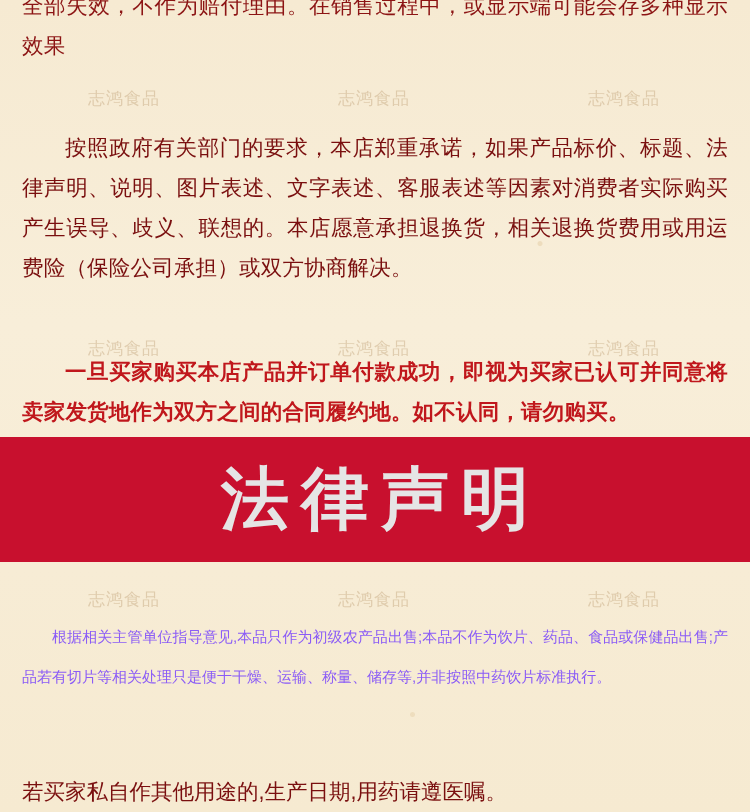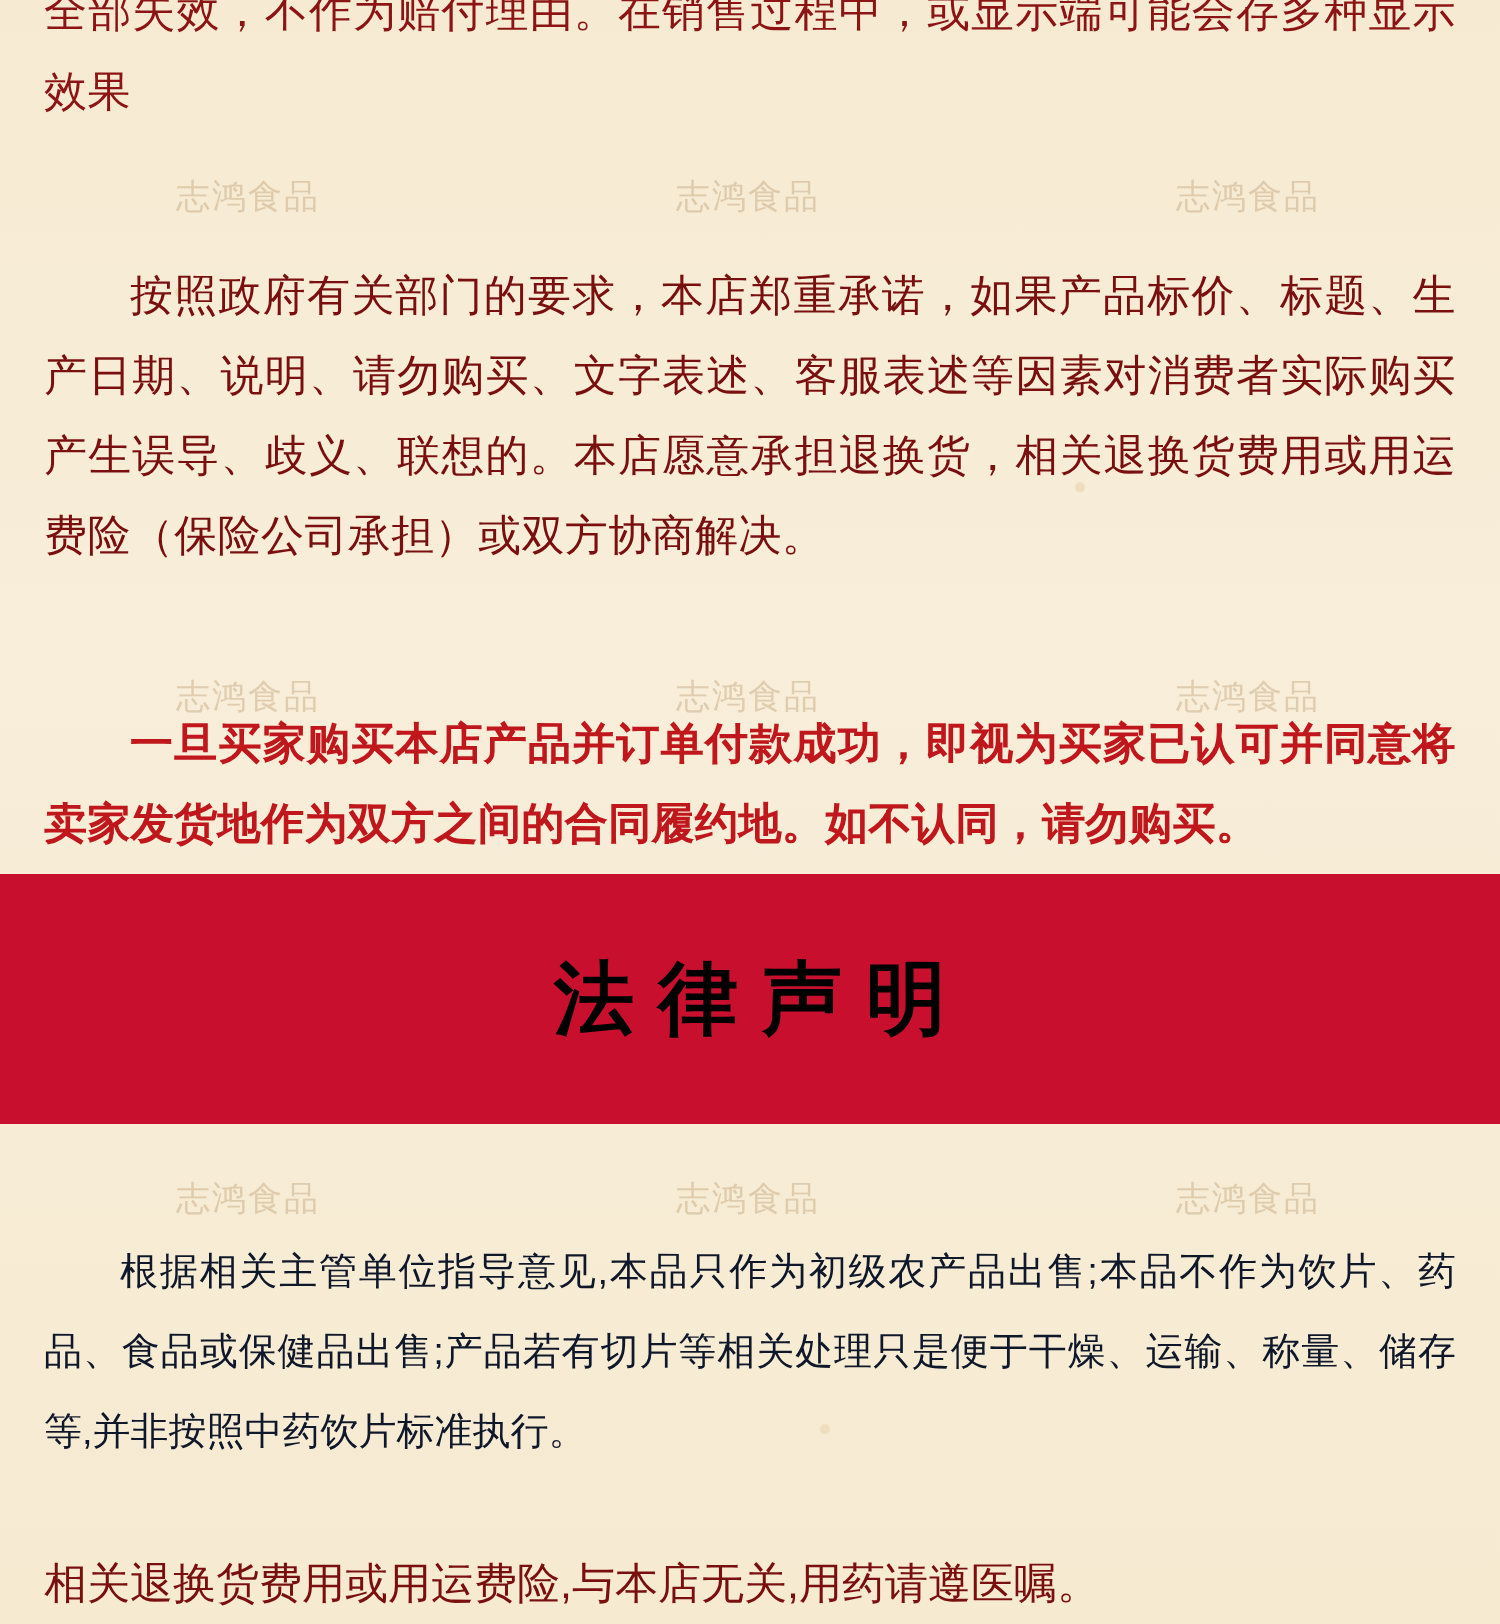--- a/index.html
+++ b/index.html
@@ -82,41 +82,41 @@
     top: 437px;
     left: 0;
     width: 750px;
     height: 125px;
     background: #c8102e;
     display: flex;
     align-items: center;
     justify-content: center;
   }
   .banner-title {
-    color: #000000;
-    font-size: 40px;
+    color: #e5e5e5;
+    font-size: 68px;
     font-weight: 700;
     letter-spacing: 12px;
     text-indent: 12px;
     font-family: Liberation Sans, sans-serif;
   }
   .section-bottom {
     position: absolute;
     top: 562px;
     left: 0;
     width: 750px;
     height: 250px;
   }
   .p4 {
     position: absolute;
     top: 55px;
     left: 0;
     right: 0;
-    color: #0f172a;
-    font-size: 19px;
+    color: #8b5cf6;
+    font-size: 15px;
     line-height: 40px;
     padding: 0 22px;
     text-indent: 2em;
     text-align: justify;
   }
   .p5 {
     position: absolute;
     top: 212px;
     left: 0;
     right: 0;
@@ -145,32 +145,32 @@
 <body>
 
 <div class="page">
   <div class="paper-texture"></div>
 
   <div class="section-top">
     <div class="para p1">
       <span class="clipline">全部失效，不作为赔付理由。在销售过程中，或显示端可能会存多种显示效果</span>
     </div>
 
-    <div class="para p2 indent">按照政府有关部门的要求，本店郑重承诺，如果产品标价、标题、生产日期、说明、请勿购买、文字表述、客服表述等因素对消费者实际购买产生误导、歧义、联想的。本店愿意承担退换货，相关退换货费用或用运费险（保险公司承担）或双方协商解决。</div>
+    <div class="para p2 indent">按照政府有关部门的要求，本店郑重承诺，如果产品标价、标题、法律声明、说明、图片表述、文字表述、客服表述等因素对消费者实际购买产生误导、歧义、联想的。本店愿意承担退换货，相关退换货费用或用运费险（保险公司承担）或双方协商解决。</div>
 
     <div class="para p3 indent">一旦买家购买本店产品并订单付款成功，即视为买家已认可并同意将卖家发货地作为双方之间的合同履约地。如不认同，请勿购买。</div>
   </div>
 
   <div class="banner">
     <div class="banner-title">法律声明</div>
   </div>
 
   <div class="section-bottom">
     <div class="p4">根据相关主管单位指导意见,本品只作为初级农产品出售;本品不作为饮片、药品、食品或保健品出售;产品若有切片等相关处理只是便于干燥、运输、称量、储存等,并非按照中药饮片标准执行。</div>
-    <div class="p5">相关退换货费用或用运费险,与本店无关,用药请遵医嘱。</div>
+    <div class="p5">若买家私自作其他用途的,生产日期,用药请遵医嘱。</div>
   </div>
 
   <div class="watermarks">
       <span class="wm" style="left: 88px; top: 57px;">志鸿食品</span>
       <span class="wm" style="left: 338px; top: 57px;">志鸿食品</span>
       <span class="wm" style="left: 588px; top: 57px;">志鸿食品</span>
       <span class="wm" style="left: 88px; top: 307px;">志鸿食品</span>
       <span class="wm" style="left: 338px; top: 307px;">志鸿食品</span>
       <span class="wm" style="left: 588px; top: 307px;">志鸿食品</span>
       <span class="wm" style="left: 88px; top: 558px;">志鸿食品</span>

